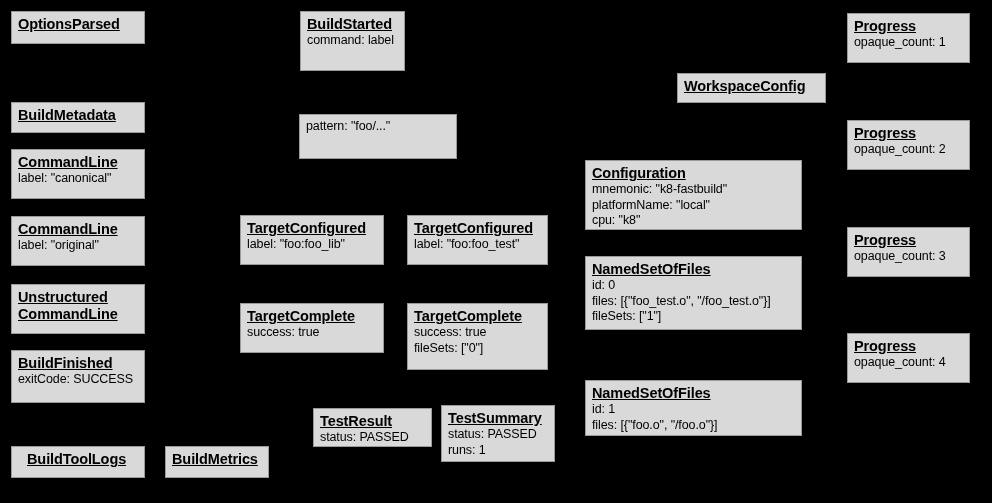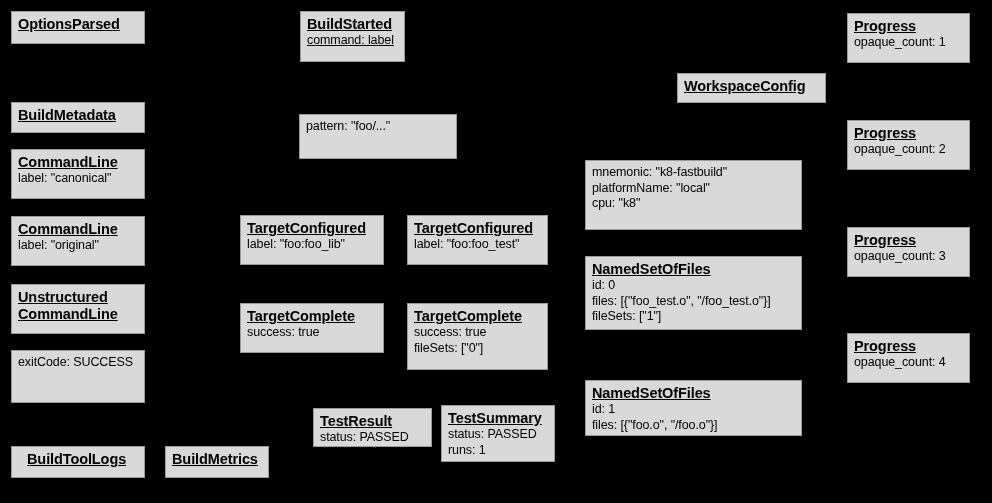--- a/index.html
+++ b/index.html
@@ -60,29 +60,30 @@
     </div>
     <div class="node" style="left: 11px; top: 216px; width: 134px; height: 50px; background: rgb(217, 217, 217); border-color: rgb(154, 154, 154); color: rgb(0, 0, 0);">
       <span class="node-title">CommandLine</span>
       <span class="node-field">label: "original"</span>
     </div>
     <div class="node" style="left: 11px; top: 284px; width: 134px; height: 50px; background: rgb(217, 217, 217); border-color: rgb(154, 154, 154); color: rgb(0, 0, 0);">
       <span class="node-title">Unstructured
 CommandLine</span>
     </div>
     <div class="node" style="left: 11px; top: 350px; width: 134px; height: 53px; background: rgb(217, 217, 217); border-color: rgb(154, 154, 154); color: rgb(0, 0, 0);">
+      <span class="node-title">BuildFinished</span>
       <span class="node-field">exitCode: SUCCESS</span>
     </div>
     <div class="node" style="left: 11px; top: 446px; width: 134px; height: 32px; background: rgb(217, 217, 217); border-color: rgb(154, 154, 154); color: rgb(0, 0, 0); padding-left: 15px;">
       <span class="node-title">BuildToolLogs</span>
     </div>
     <div class="node" style="left: 165px; top: 446px; width: 104px; height: 32px; background: rgb(217, 217, 217); border-color: rgb(154, 154, 154); color: rgb(0, 0, 0);">
       <span class="node-title">BuildMetrics</span>
     </div>
-    <div class="node" style="left: 300px; top: 11px; width: 105px; height: 51px; background: rgb(217, 217, 217); border-color: rgb(154, 154, 154); color: rgb(0, 0, 0); text-decoration: underline;">
+    <div class="node" style="left: 300px; top: 11px; width: 105px; height: 60px; background: rgb(217, 217, 217); border-color: rgb(154, 154, 154); color: rgb(0, 0, 0);">
       <span class="node-title">BuildStarted</span>
       <span class="node-field">command: label</span>
     </div>
     <div class="node" style="left: 299px; top: 114px; width: 158px; height: 45px; background: rgb(217, 217, 217); border-color: rgb(154, 154, 154); color: rgb(0, 0, 0);">
       <span class="node-field">pattern: "foo/..."</span>
     </div>
     <div class="node" style="left: 240px; top: 215px; width: 144px; height: 50px; background: rgb(217, 217, 217); border-color: rgb(154, 154, 154); color: rgb(0, 0, 0);">
       <span class="node-title">TargetConfigured</span>
       <span class="node-field">label: "foo:foo_lib"</span>
     </div>
@@ -105,20 +106,21 @@
     </div>
     <div class="node" style="left: 441px; top: 405px; width: 114px; height: 57px; background: rgb(217, 217, 217); border-color: rgb(154, 154, 154); color: rgb(0, 0, 0);">
       <span class="node-title">TestSummary</span>
       <span class="node-field">status: PASSED</span>
       <span class="node-field">runs: 1</span>
     </div>
     <div class="node" style="left: 653px; top: 73px; width: 149px; height: 30px; background: rgb(217, 217, 217); border-color: rgb(154, 154, 154); color: rgb(0, 0, 0); margin-left: 24px;">
       <span class="node-title">WorkspaceConfig</span>
     </div>
     <div class="node" style="left: 585px; top: 160px; width: 217px; height: 70px; background: rgb(217, 217, 217); border-color: rgb(154, 154, 154); color: rgb(0, 0, 0);">
+      <span class="node-title">Configuration</span>
       <span class="node-field">mnemonic: "k8-fastbuild"</span>
       <span class="node-field">platformName: "local"</span>
       <span class="node-field">cpu: "k8"</span>
     </div>
     <div class="node" style="left: 585px; top: 256px; width: 217px; height: 74px; background: rgb(217, 217, 217); border-color: rgb(154, 154, 154); color: rgb(0, 0, 0);">
       <span class="node-title">NamedSetOfFiles</span>
       <span class="node-field">id: 0</span>
       <span class="node-field">files: [{"foo_test.o", "/foo_test.o"}]</span>
       <span class="node-field">fileSets: ["1"]</span>
     </div>

